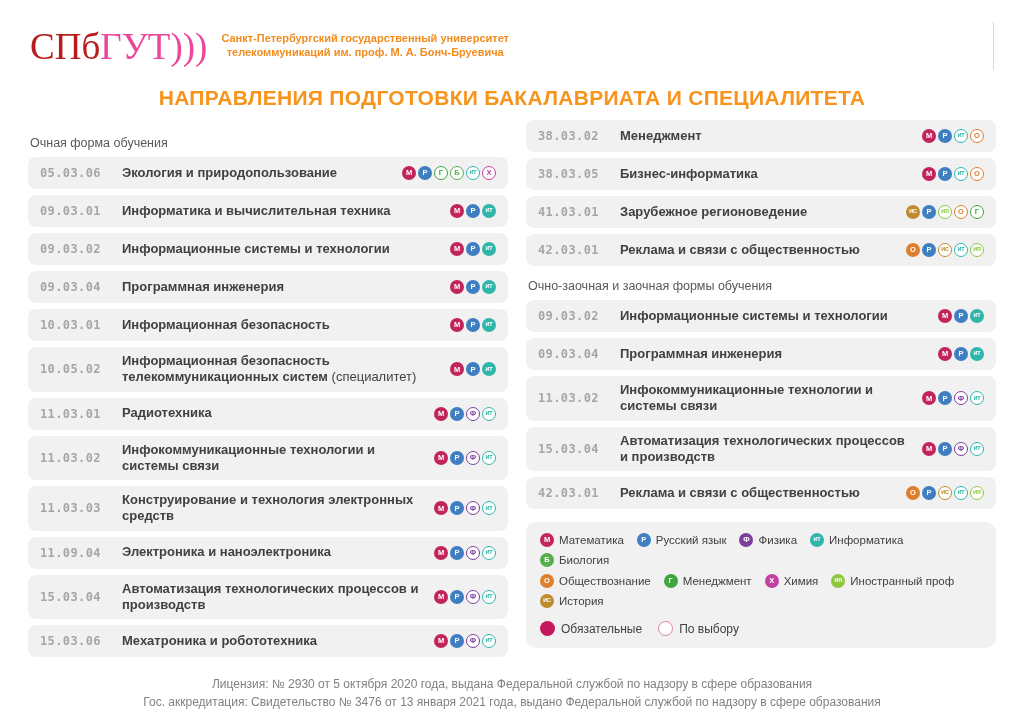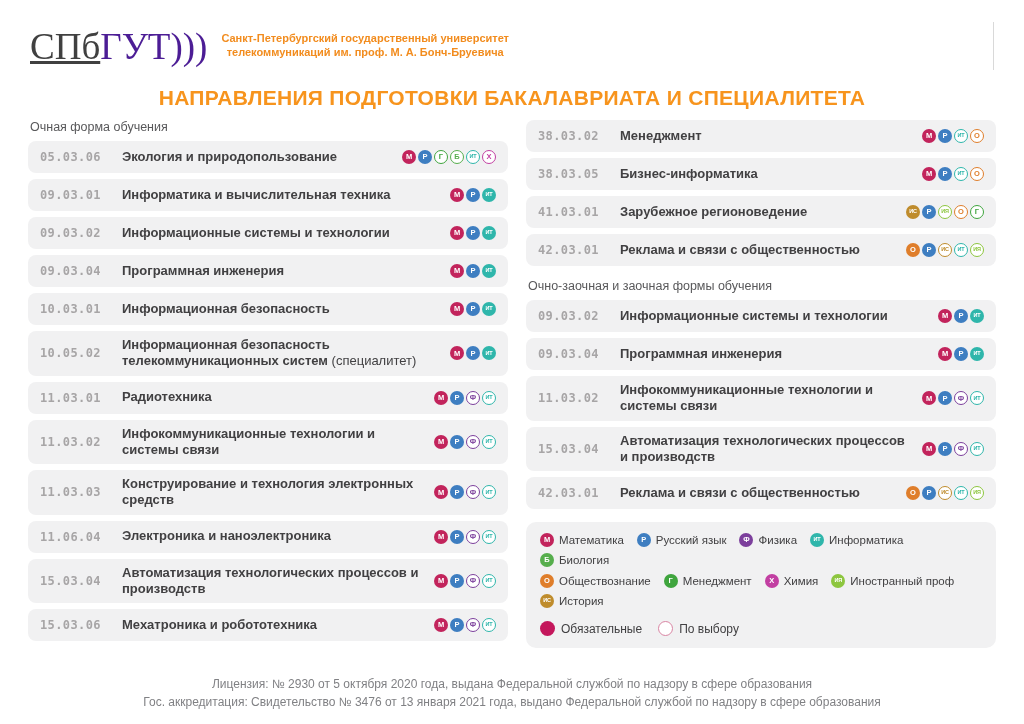--- a/index.html
+++ b/index.html
@@ -5,35 +5,35 @@
   html,body{margin:0;padding:0;background:#fff;}
   .page{
     width:1024px;height:724px;box-sizing:border-box;
     padding:22px 28px 8px;display:flex;flex-direction:column;
     font-family:"Liberation Sans",sans-serif;color:#414042;overflow:hidden;
   }
   
   .header{display:flex;align-items:center;justify-content:space-between;padding:0 2px;}
   .header-group{display:flex;align-items:center;gap:14px;}
   .logo{font-family:"Liberation Serif",serif;font-size:37px;line-height:1;white-space:nowrap;}
-  .logo .dark{color:#404040;text-decoration:underline;}
-  .logo .orange{color:#4c1d95;}
+  .logo .dark{color:#b91c1c;}
+  .logo .orange{color:#ec4899;}
   .header-textblock{text-align:center;line-height:1.25;}
   .hl-orange{color:#f28c1e;font-weight:bold;font-size:11px;}
   .hl-gray{color:#6d6e71;font-size:10.5px;margin-top:2px;}
   .header-divider{width:1px;height:48px;background:#d9d9d9;}
   
   .page-title{
     text-align:center;color:#f7941d;font-size:21px;font-weight:bold;
     letter-spacing:.3px;margin:16px 0 10px;
   }
   
   .main{display:flex;gap:18px;align-items:flex-start;}
   .col{display:flex;flex-direction:column;}
-  .col-left{width:480px;flex-shrink:0;}
+  .col-left{width:480px;flex-shrink:0;margin-top:16px;}
   .col-right{flex:1;min-width:0;}
   .section-label{font-size:12.5px;color:#58585a;margin:0 0 7px 2px;}
   .section-label.second{margin-top:13px;}
   .rows{display:flex;flex-direction:column;gap:6px;}
   .program-row{
     display:flex;align-items:center;gap:10px;background:#f1f1f2;
     border-radius:8px;padding:6px 12px;min-height:20px;
   }
   .code{
     font-family:"DejaVu Sans Mono",monospace;font-size:12px;font-weight:bold;
@@ -167,21 +167,21 @@
             <span class="code">11.03.03</span>
             <span class="pname">Конструирование и технология электронных средств</span>
             <span class="badges">
               <span class="badge filled" style="background: rgb(194, 36, 92);">М</span>
               <span class="badge filled" style="background: rgb(62, 126, 193);">Р</span>
               <span class="badge outline" style="border-color: rgb(124, 63, 156); color: rgb(124, 63, 156);">Ф</span>
               <span class="badge outline two" style="border-color: rgb(47, 182, 171); color: rgb(47, 182, 171);">ИТ</span>
             </span>
           </div>
           <div class="program-row">
-            <span class="code">11.06.04</span>
+            <span class="code">11.09.04</span>
             <span class="pname">Электроника и наноэлектроника</span>
             <span class="badges">
               <span class="badge filled" style="background: rgb(194, 36, 92);">М</span>
               <span class="badge filled" style="background: rgb(62, 126, 193);">Р</span>
               <span class="badge outline" style="border-color: rgb(124, 63, 156); color: rgb(124, 63, 156);">Ф</span>
               <span class="badge outline two" style="border-color: rgb(47, 182, 171); color: rgb(47, 182, 171);">ИТ</span>
             </span>
           </div>
           <div class="program-row">
             <span class="code">15.03.04</span>

